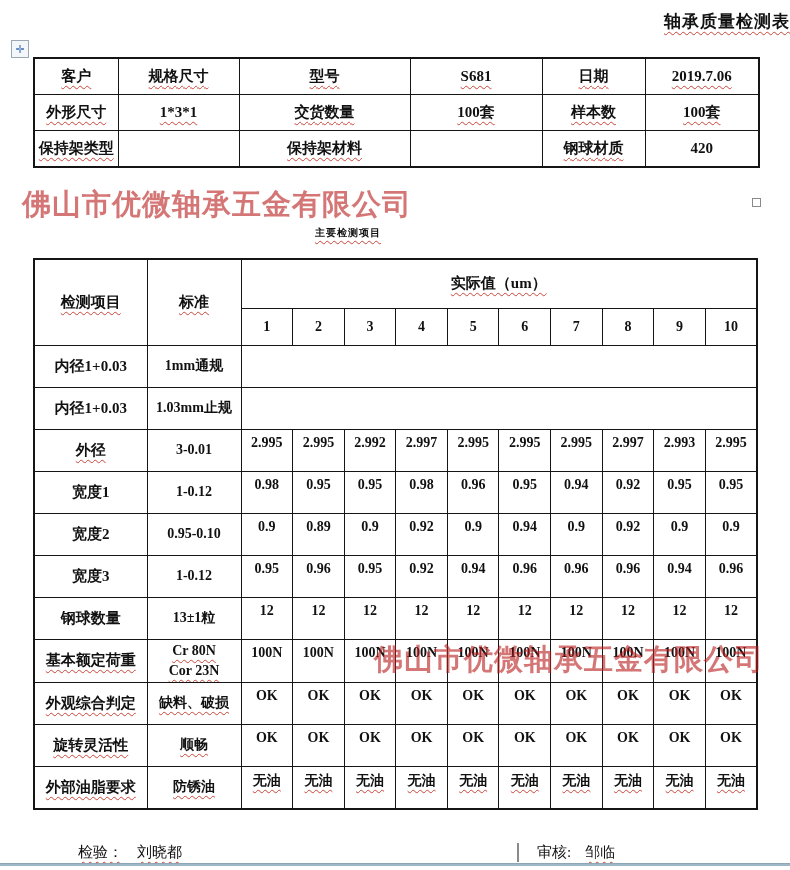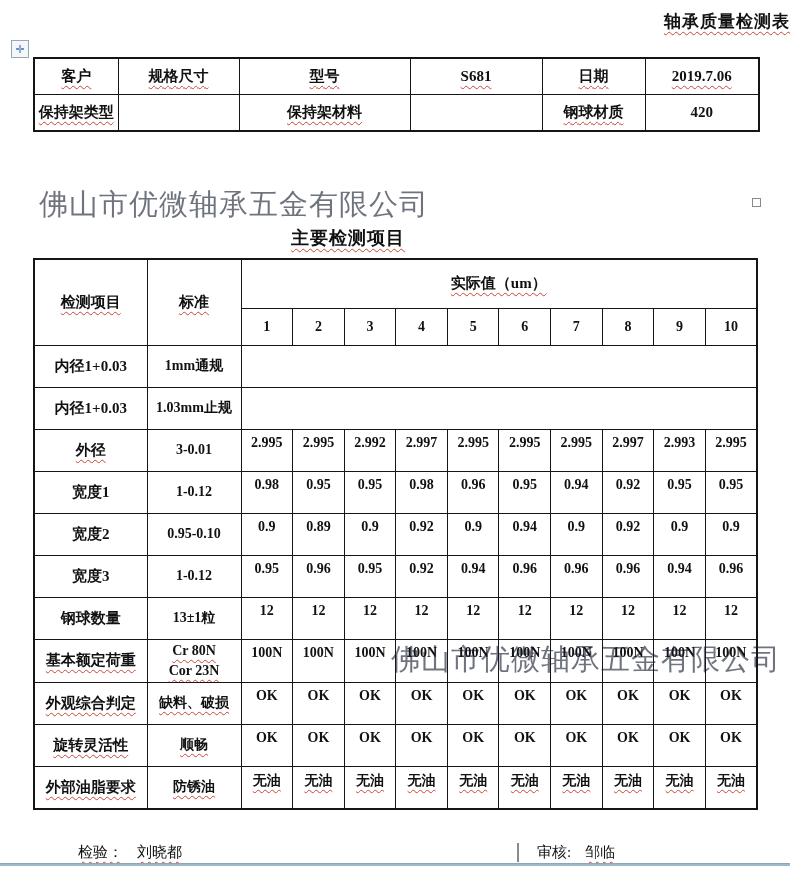--- a/index.html
+++ b/index.html
@@ -2,40 +2,40 @@
 <html><head>
 <meta charset="utf-8">
 <style>
   html,body{margin:0;padding:0;background:#ffffff;}
   body{width:790px;height:870px;position:relative;overflow:hidden;
        font-family:"Liberation Serif","DejaVu Serif",serif;color:#111;}
   .abs{position:absolute;}
   .page-title{left:0;top:10px;width:790px;text-align:right;
               font-size:17px;font-weight:bold;letter-spacing:1px;}
   .section-title{left:0;top:226px;width:696px;text-align:center;
-              font-size:18px;font-weight:bold;letter-spacing:1px;}
+              font-size:10px;font-weight:bold;letter-spacing:1px;}
   
   .sq{text-decoration-line:underline;text-decoration-style:wavy;
       text-decoration-color:#cc4438;text-decoration-thickness:1px;
       text-underline-offset:4px;}
   
   table{border-collapse:collapse;table-layout:fixed;position:absolute;background:transparent;}
   .t1{left:33px;top:57px;width:725px;border:2px solid #151515;}
   .t1 td{border:1.5px solid #151515;height:33px;text-align:center;
          font-weight:bold;font-size:15px;overflow:hidden;}
   .t2{left:33px;top:258px;width:725px;border:2px solid #151515;}
   .t2 td{border:1.5px solid #151515;text-align:center;font-weight:bold;overflow:hidden;}
   .t2 tr.h1{height:49px;} .t2 tr.h2{height:37px;} .t2 tr.dr{height:42px;padding-left:36px;}
   .t2 td.item{font-size:15px;}
   .t2 td.std{font-size:14px;line-height:1.45;}
   .t2 td.num{font-size:14px;}
   .t2 td.val{font-size:14px;vertical-align:top;padding-top:5px;}
   
   .watermark{position:absolute;white-space:nowrap;pointer-events:none;z-index:6;
-             font-size:29px;color:#0f172a;opacity:.6;letter-spacing:1px;font-weight:normal;margin-left:17px;}
+             font-size:29px;color:#b91c1c;opacity:.6;letter-spacing:1px;font-weight:bold;}
   .wm1{left:22px;top:185px;}
   .wm2{left:374px;top:640px;}
   
   .move-handle{left:11px;top:40px;width:16px;height:16px;border:1px solid #9aa7b5;
                background:#f4f7fa;z-index:7;display:flex;align-items:center;
                justify-content:center;font-size:11px;line-height:1;color:#3c6eb4;
                font-family:"DejaVu Sans",sans-serif;}
   .resize-handle{left:752px;top:198px;width:7px;height:7px;border:1px solid #8a8a8a;
                background:#ffffff;z-index:7;}
   
@@ -67,20 +67,28 @@
   <tbody>
       <tr>
     <td><span class="sq">客户</span></td>
     <td><span class="sq">规格尺寸</span></td>
     <td><span class="sq">型号</span></td>
     <td><span class="sq">S681</span></td>
     <td><span class="sq">日期</span></td>
     <td><span class="sq">2019.7.06</span></td>
   </tr>
   <tr>
+    <td><span class="sq">外形尺寸</span></td>
+    <td><span class="sq">1*3*1</span></td>
+    <td><span class="sq">交货数量</span></td>
+    <td><span class="sq">100套</span></td>
+    <td><span class="sq">样本数</span></td>
+    <td><span class="sq">100套</span></td>
+  </tr>
+  <tr>
     <td><span class="sq">保持架类型</span></td>
     <td></td>
     <td><span class="sq">保持架材料</span></td>
     <td></td>
     <td><span class="sq">钢球材质</span></td>
     <td><span>420</span></td>
   </tr>
 </tbody>
   </table>
 

